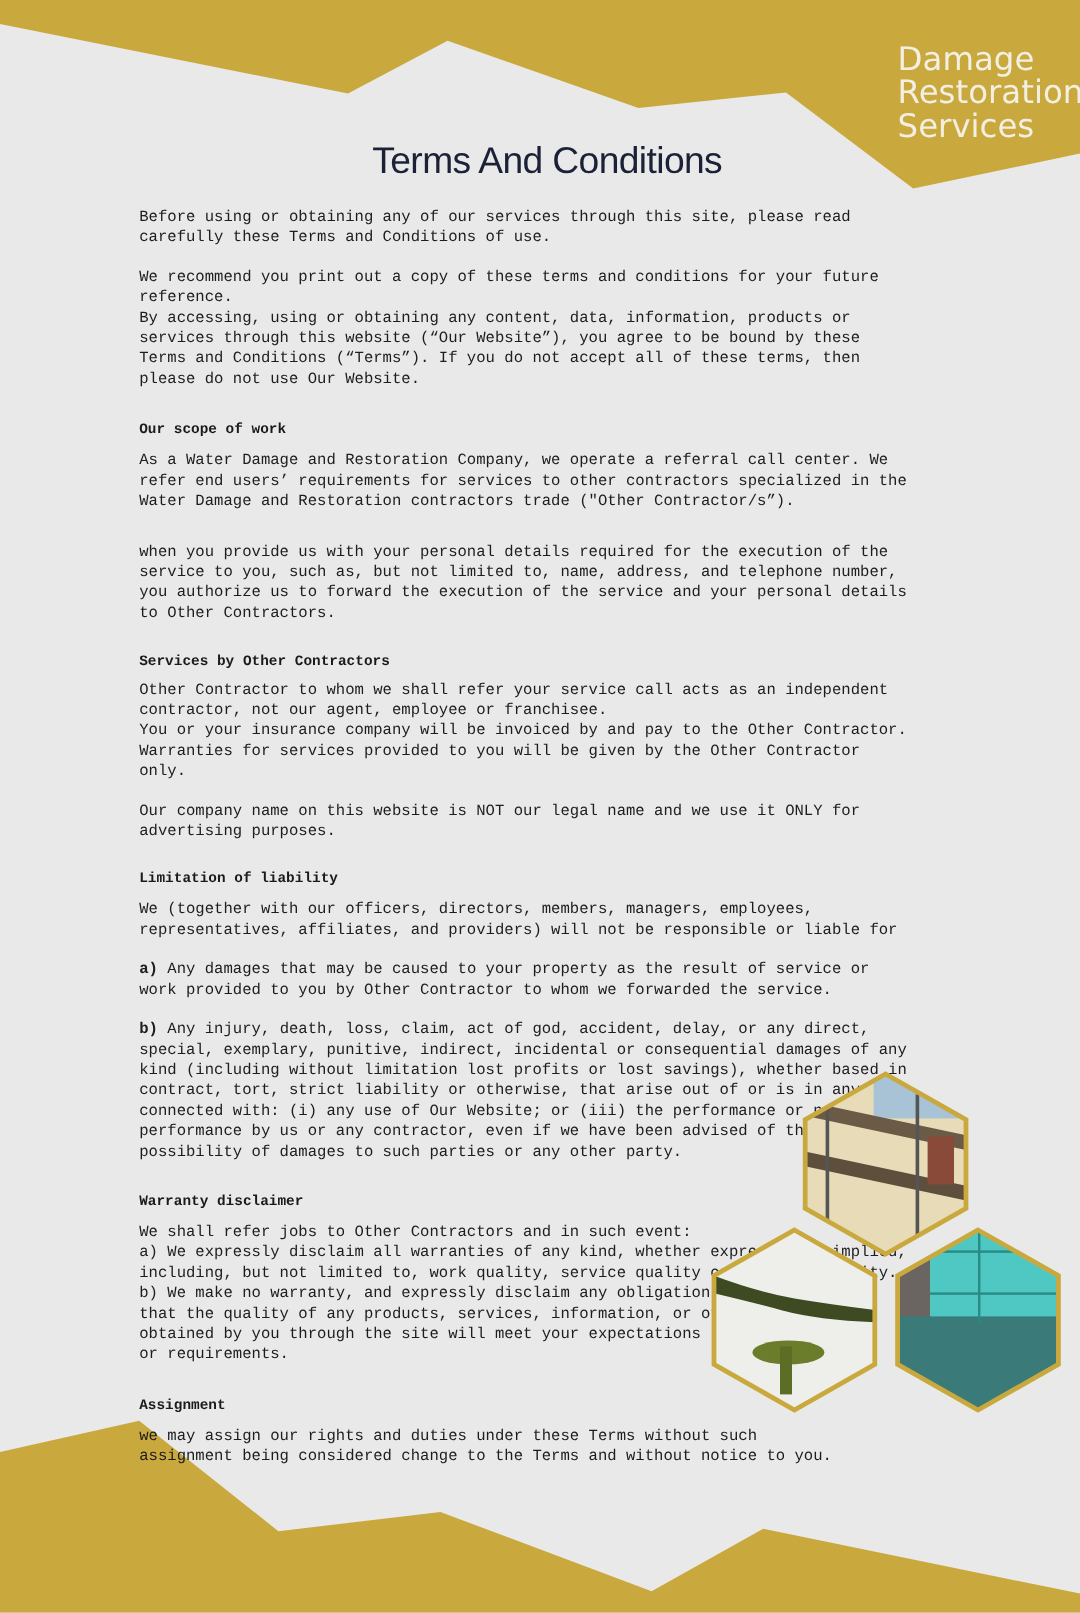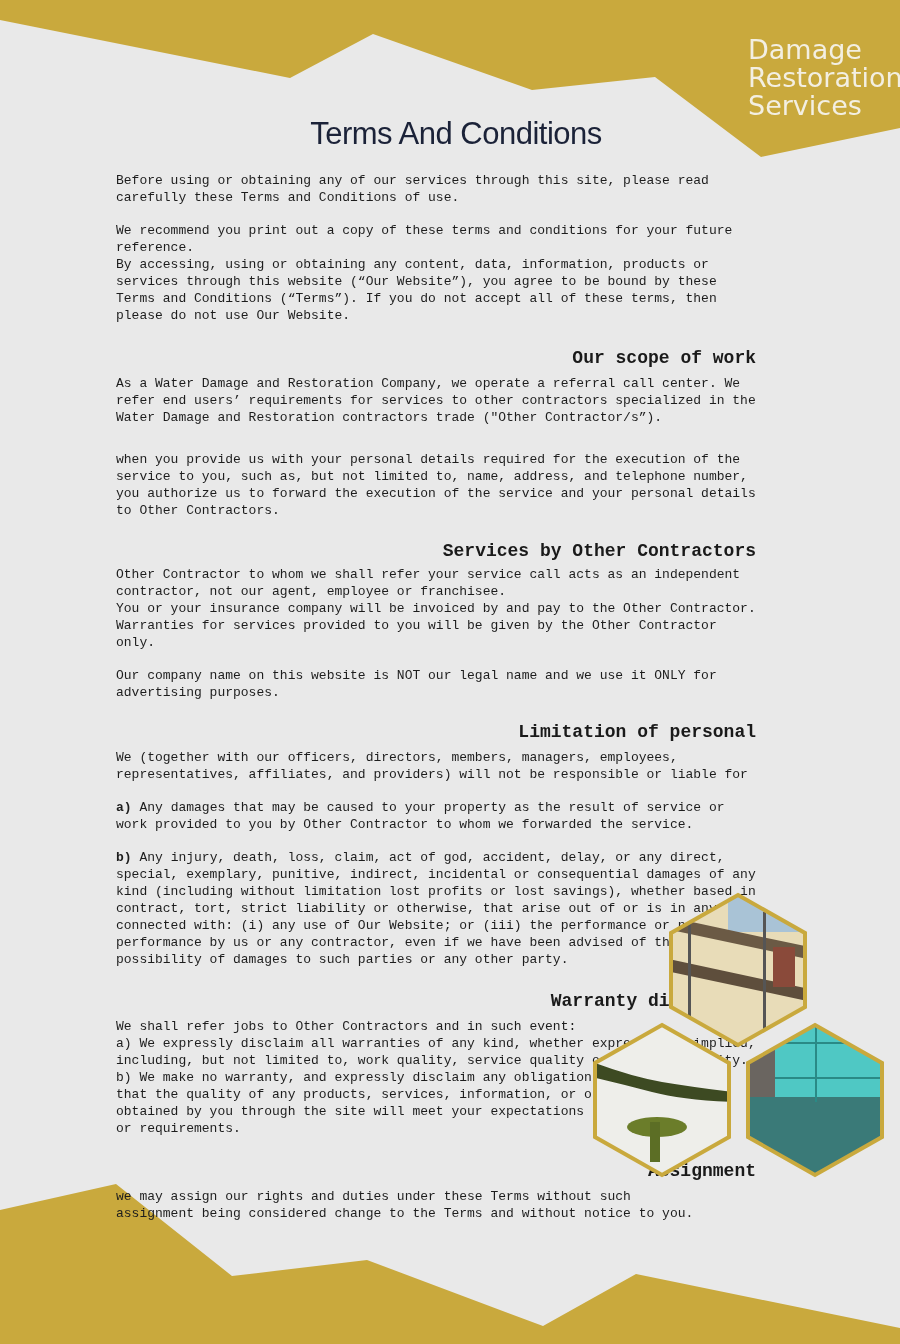--- a/index.html
+++ b/index.html
@@ -6,21 +6,21 @@
   body { width:900px; height:1344px; background:#e9e9e9; position:relative; overflow:hidden;
          font-family:"DejaVu Sans", sans-serif; color:#1d1d1d; }
   .bg-svg { position:absolute; left:0; top:0; width:900px; height:1344px; z-index:0; }
   .brand { position:absolute; left:748px; top:36px; color:#f3efe2; font-family:"DejaVu Sans", sans-serif;
            font-size:27px; line-height:28px; z-index:2; }
   .title { position:absolute; left:0; width:912px; top:116px; text-align:center; font-size:31px;
            color:#1b2238; z-index:2; letter-spacing:-0.5px; font-family:"Liberation Sans", sans-serif; }
   .content { position:absolute; left:116px; top:172px; width:640px; z-index:2;
              font-family:Liberation Mono, monospace; font-size:13px; line-height:17px; }
   .content p { margin:0 0 16px 0; }
-  .content h3 { margin:0 0 8px 0; font-size:18px; font-weight:bold; color:#1a1a1a;text-align:right; }
+  .content h3 { margin:0 0 8px 0; font-size:12px; font-weight:bold; color:#1a1a1a; }
   .sec { margin-top:25px; }
   .sec.first { margin-top:26px; }
   .nb { white-space:pre-line; }
   b { font-weight:bold; }
   .hex { position:absolute; z-index:3; }
 </style>
 </head>
 <body>
 
 <svg class="bg-svg" viewBox="0 0 900 1344">
@@ -52,21 +52,21 @@
 
   <div class="sec" style="margin-top:24px">
     <h3 style="margin-bottom:6px">Services by Other Contractors</h3>
     <p class="nb">Other Contractor to whom we shall refer your service call acts as an independent contractor, not our agent, employee or franchisee.
 You or your insurance company will be invoiced by and pay to the Other Contractor.
 Warranties for services provided to you will be given by the Other Contractor only.</p>
     <p style="margin-bottom:0">Our company name on this website is NOT our legal name and we use it ONLY for advertising purposes.</p>
   </div>
 
   <div class="sec" style="margin-top:23px">
-    <h3>Limitation of personal</h3>
+    <h3>Limitation of liability</h3>
     <p>We (together with our officers, directors, members, managers, employees, representatives, affiliates, and providers) will not be responsible or liable for</p>
     <p><b>a)</b> <span>Any damages that may be caused to your property as the result of service or work provided to you by Other Contractor to whom we forwarded the service.</span></p>
     <p style="margin-bottom:0"><b>b)</b> <span>Any injury, death, loss, claim, act of god, accident, delay, or any direct, special, exemplary, punitive, indirect, incidental or consequential damages of any kind (including without limitation lost profits or lost savings), whether based in contract, tort, strict liability or otherwise, that arise out of or is in any way connected with: (i) any use of Our Website; or (iii) the performance or non-performance by us or any contractor, even if we have been advised of the possibility of damages to such parties or any other party.</span></p>
   </div>
 
   <div class="sec">
     <h3>Warranty disclaimer</h3>
     <p class="nb" style="margin-bottom:0">We shall refer jobs to Other Contractors and in such event:
 a) We expressly disclaim all warranties of any kind, whether expressed or implied,
 including, but not limited to, work quality, service quality or products quality.

